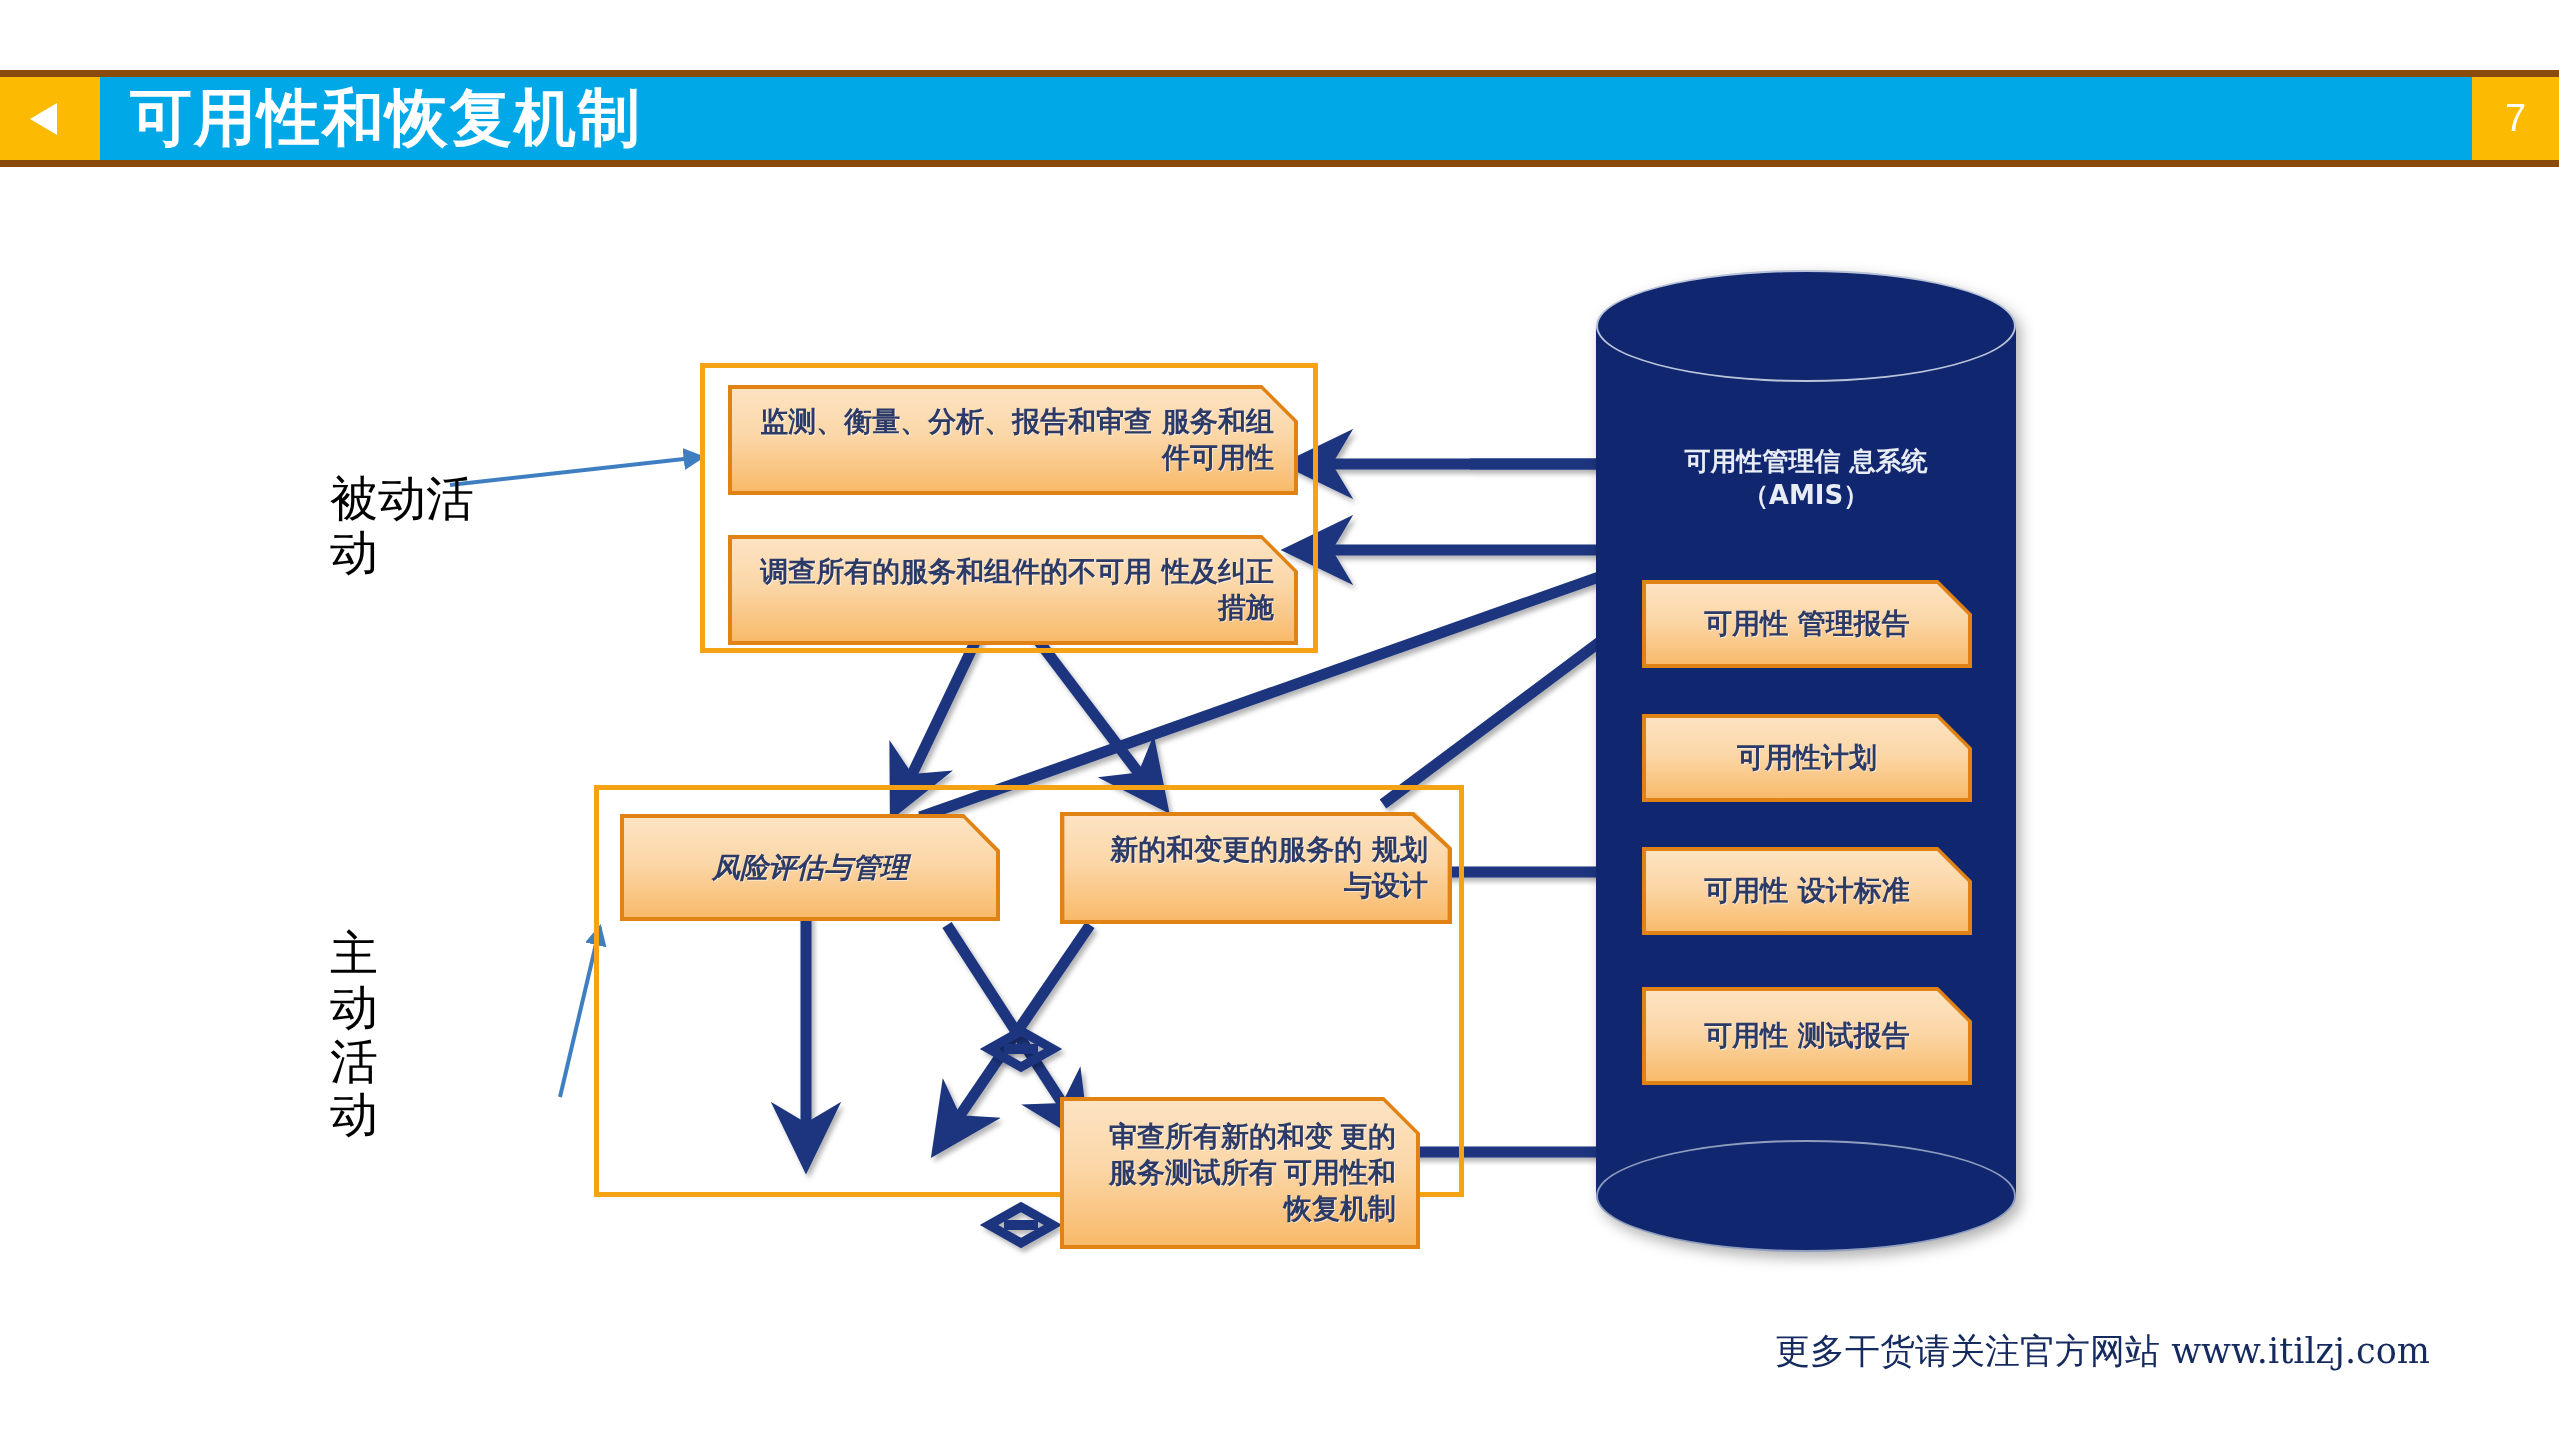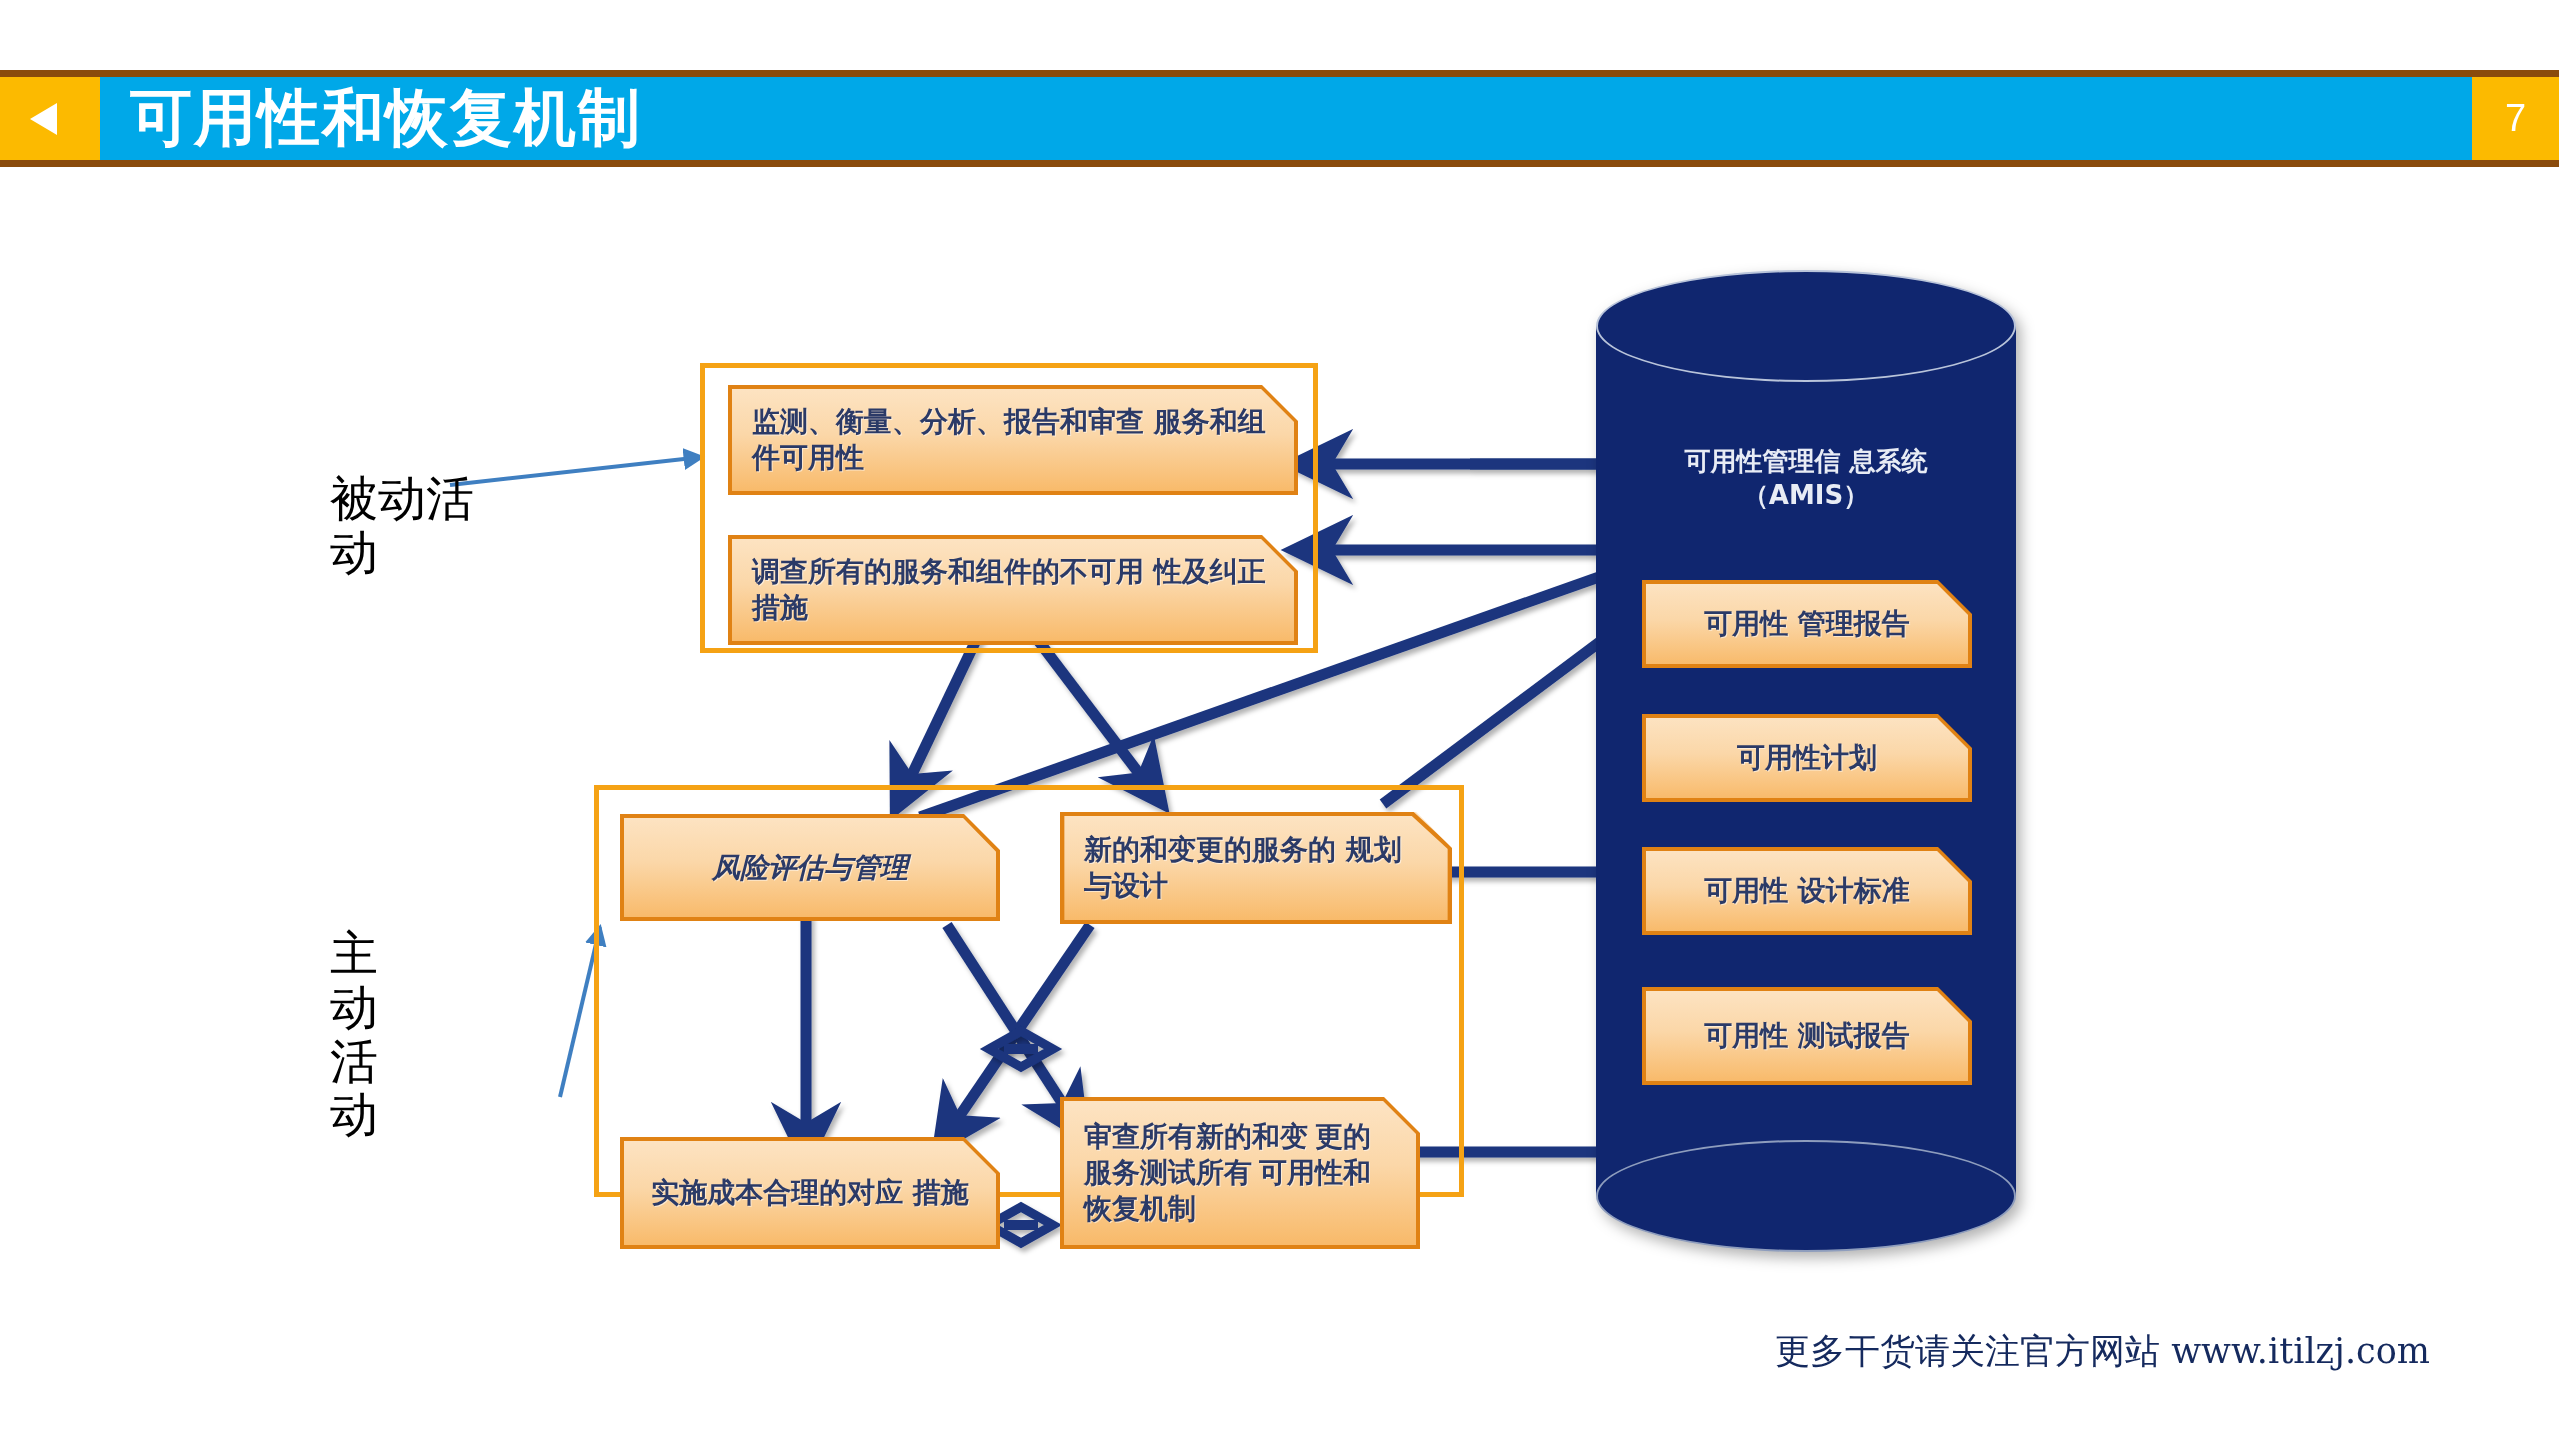--- a/index.html
+++ b/index.html
@@ -88,21 +88,21 @@
     box-sizing: border-box;
   }
 
   
   .pbox {
     position: absolute;
     box-sizing: border-box;
     display: flex;
     align-items: center;
     justify-content: center;
-    text-align: left;
+    text-align: right;
     color: #2b3a67;
     font-size: 28px;
     line-height: 1.28;
     font-weight: bold;
     font-family: "DejaVu Sans", "Liberation Sans", sans-serif;
     padding: 16px 24px;
     background: linear-gradient(to bottom, #fde4c4 0%, #fbd7a8 45%, #f8b866 100%);
     filter: drop-shadow(4px 5px 5px rgba(0,0,0,0.33));
   }
   .pbox .inner {
@@ -276,27 +276,20 @@
   </div>
 
   <div class="pbox" style="left:1060px; top:645px; width:392px; height:112px; clip-path: polygon(0 0, calc(100% - 36px) 0, 100% 36px, 100% 100%, 0 100%);">
     <svg class="border-svg" viewBox="0 0 360 112" preserveAspectRatio="none">
       <polygon points="2,2 324,2 358,36 358,110 2,110" fill="none" stroke="#e08214" stroke-width="4"></polygon>
     </svg>
     <span class="inner">新的和变更的服务的
 规划与设计</span>
   </div>
 
-  <div class="pbox" style="left:620px; top:970px; width:380px; height:112px; clip-path: polygon(0 0, calc(100% - 36px) 0, 100% 36px, 100% 100%, 0 100%);">
-    <svg class="border-svg" viewBox="0 0 380 112" preserveAspectRatio="none">
-      <polygon points="2,2 344,2 378,36 378,110 2,110" fill="none" stroke="#e08214" stroke-width="4"></polygon>
-    </svg>
-    <span class="inner">实施成本合理的对应
-措施</span>
-  </div>
 
   <div class="pbox" style="left:1060px; top:930px; width:360px; height:152px; clip-path: polygon(0 0, calc(100% - 36px) 0, 100% 36px, 100% 100%, 0 100%); font-family: Liberation Serif, serif;">
     <svg class="border-svg" viewBox="0 0 360 152" preserveAspectRatio="none">
       <polygon points="2,2 324,2 358,36 358,150 2,150" fill="none" stroke="#e08214" stroke-width="4"></polygon>
     </svg>
     <span class="inner">审查所有新的和变
 更的服务测试所有
 可用性和恢复机制</span>
   </div>
 

